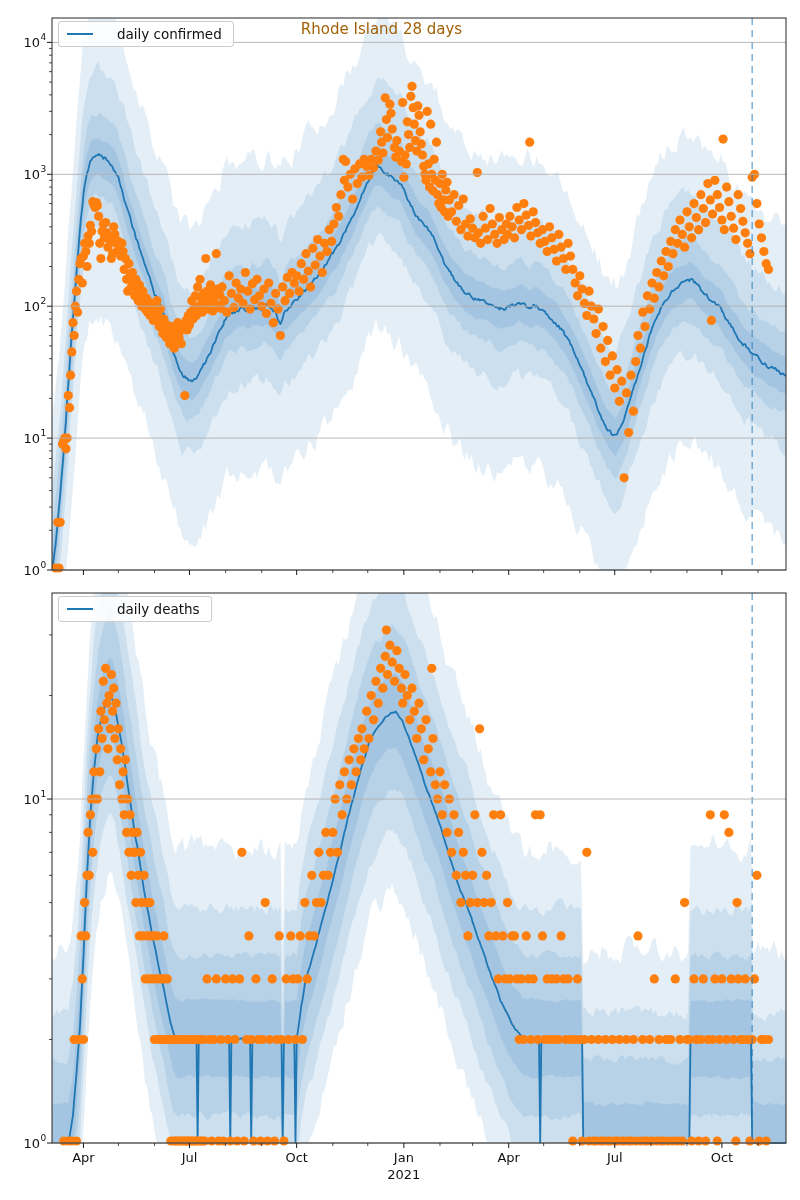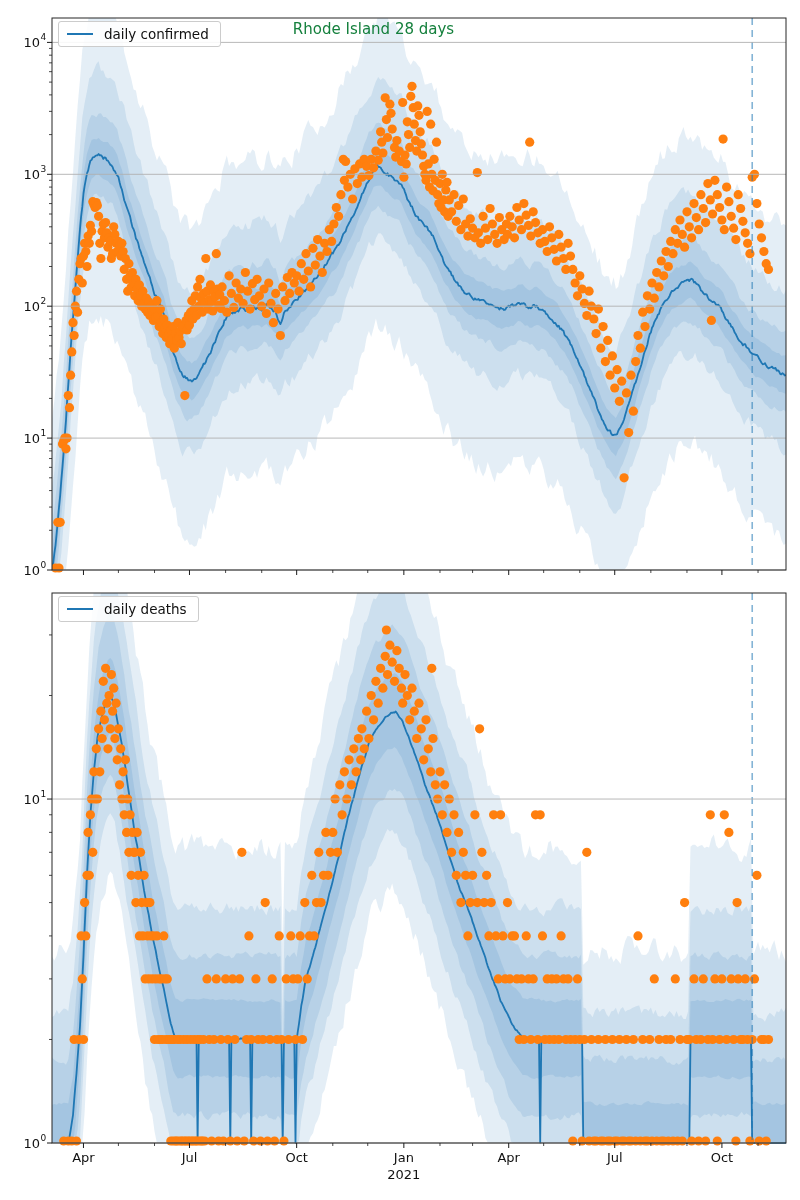--- a/index.html
+++ b/index.html
@@ -1,21 +1,21 @@
 <!DOCTYPE html>
 <html><head>
 <meta charset="utf-8">
 <style>
   html,body{margin:0;padding:0;background:#ffffff;}
   .figure{position:relative;width:800px;height:1200px;background:#ffffff;
           font-family:"DejaVu Sans","Liberation Sans",sans-serif;overflow:hidden;}
   .figure svg{position:absolute;left:0;top:0;}
-  .chart-title{position:absolute;left:44px;top:20px;width:659px;text-align:center;
-               font-size:15px;color:#15803d;pointer-events:none;}
-  .legend{position:absolute;display:flex;align-items:center;gap:11px;
+  .chart-title{position:absolute;left:52px;top:20px;width:659px;text-align:center;
+               font-size:15px;color:#a16207;pointer-events:none;}
+  .legend{position:absolute;display:flex;align-items:center;gap:24px;
           background:rgba(255,255,255,0.88);border:1px solid #cccccc;border-radius:3px;
           padding:4px 11px 4px 8px;font-size:13.5px;color:#111;}
   .legend-0{left:58px;top:21px;}
   .legend-1{left:58px;top:596px;justify-content:center;}
   .legend-line{display:inline-block;width:26px;height:0;border-top:2.2px solid #1f77b4;}
   .legend-text{white-space:nowrap;}
 </style>
 </head>
 <body>
 

